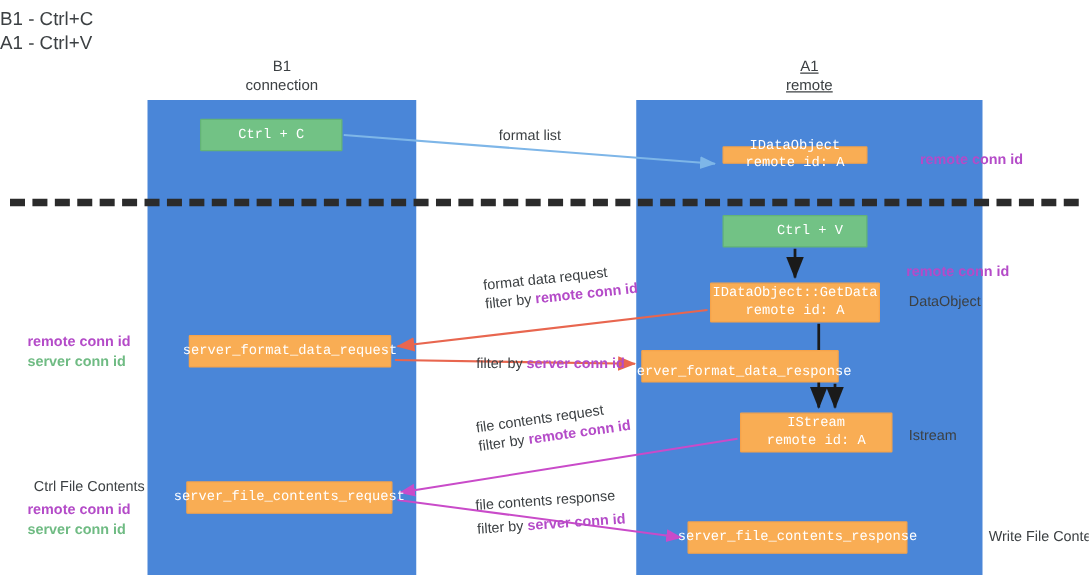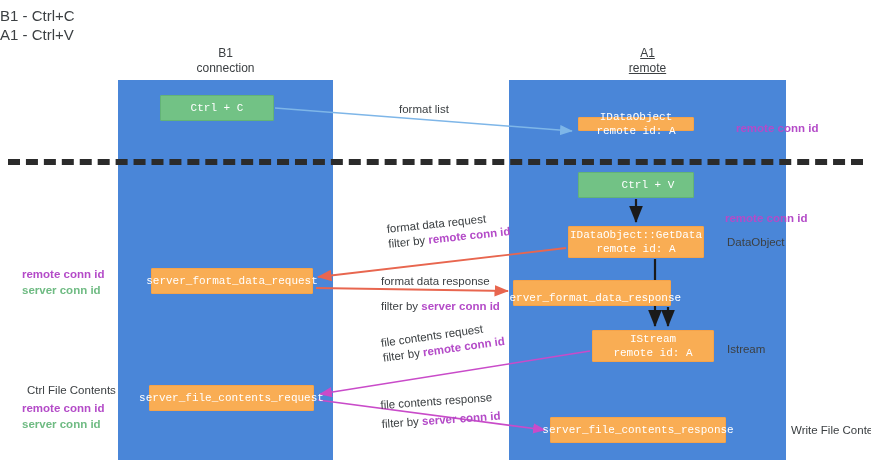--- a/index.html
+++ b/index.html
@@ -181,21 +181,20 @@
   </div>
 
   <div class="lbl l-formatlist">format list</div>
 
   <div class="rot r-fdreq">
     <div class="lbl" style="position:relative;left:0;top:0;">format data request</div>
     <div class="lbl" style="position:relative;left:0;top:0;"><span>filter by </span><span class="purple">remote conn id</span></div>
   </div>
 
   <div class="rot r-fdres">
-    <div class="lbl" style="position:relative;left:0;top:0;">format data response</div>
     <div class="lbl" style="position:relative;left:0;top:10px;"><span>filter by </span><span class="purple">server conn id</span></div>
   </div>
 
   <div class="rot r-fcreq">
     <div class="lbl" style="position:relative;left:0;top:0;">file contents request</div>
     <div class="lbl" style="position:relative;left:0;top:0;"><span>filter by </span><span class="purple">remote conn id</span></div>
   </div>
 
   <div class="rot r-fcres">
     <div class="lbl" style="position:relative;left:0;top:0;">file contents response</div>

